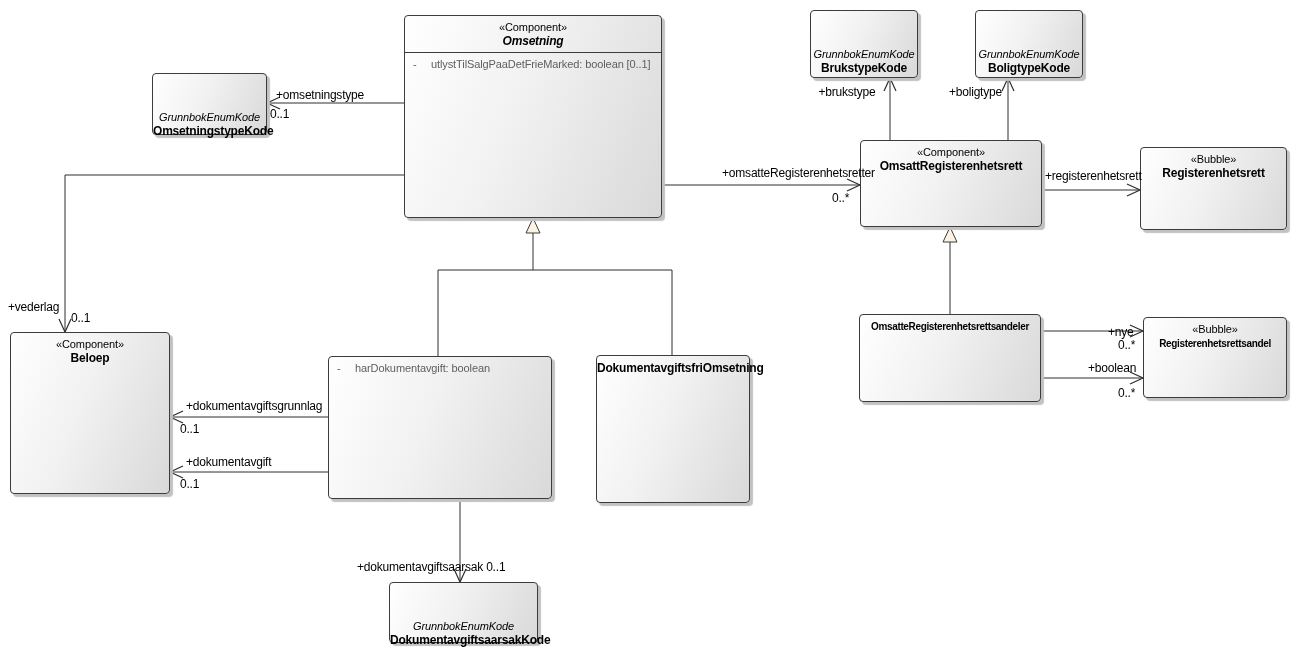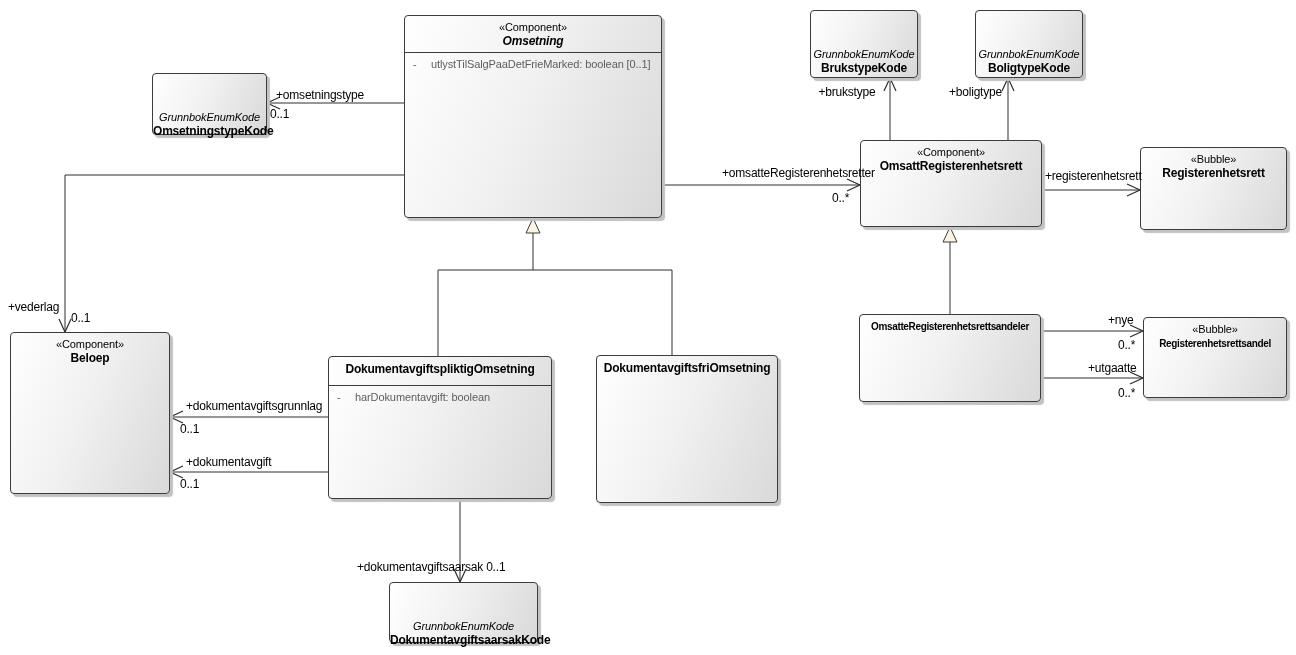--- a/index.html
+++ b/index.html
@@ -139,30 +139,27 @@
   </div>
 
   <div class="node" style="left:10px; top:332px; width:160px; height:162px;">
     <div class="node-header">
       <div class="stereo">«Component»</div>
       <div class="name">Beloep</div>
     </div>
   </div>
 
   <div class="node" style="left:328px; top:356px; width:224px; height:143px;">
-    <div class="node-header with-sep" style="height:23px; padding-top:5px;">
-      <div class="name">DokumentavgiftspliktigOmsetning</div>
-    </div>
     <div class="attr-row">
       <span class="vis">-</span>
       <span>harDokumentavgift: boolean</span>
     </div>
   </div>
 
-  <div class="node" style="left:596px; top:355px; width:182px; height:148px;">
+  <div class="node" style="left:596px; top:355px; width:154px; height:148px;">
     <div class="node-header" style="padding-top:5px;">
       <div class="name">DokumentavgiftsfriOmsetning</div>
     </div>
   </div>
 
   <div class="node" style="left:389px; top:582px; width:149px; height:61px;">
     <div class="node-header">
       <div class="stereo it">GrunnbokEnumKode</div>
       <div class="name">DokumentavgiftsaarsakKode</div>
     </div>
@@ -175,24 +172,24 @@
   <div class="edge-label" style="left:71px; top:311px;">0..1</div>
 
   <div class="edge-label r" style="left:710px; top:166px; width:142px;margin-left:12px;">+omsatteRegisterenhetsretter</div>
   <div class="edge-label" style="left:832px; top:191px;">0..*</div>
 
   <div class="edge-label r" style="left:818px; top:85px; width:58px;text-align:center;">+brukstype</div>
   <div class="edge-label r" style="left:944px; top:85px; width:58px;">+boligtype</div>
 
   <div class="edge-label" style="left:1045px; top:169px;">+registerenhetsrett</div>
 
-  <div class="edge-label" style="left:1108px; top:313px;">+nye</div>
+  <div class="edge-label" style="left:1108px; top:325px;">+nye</div>
   <div class="edge-label" style="left:1118px; top:338px;">0..*</div>
 
-  <div class="edge-label" style="left:1088px; top:361px;">+utgaatte</div>
+  <div class="edge-label" style="left:1088px; top:361px;">+boolean</div>
   <div class="edge-label" style="left:1118px; top:386px;">0..*</div>
 
   <div class="edge-label" style="left:186px; top:399px;">+dokumentavgiftsgrunnlag</div>
   <div class="edge-label" style="left:180px; top:422px;">0..1</div>
 
   <div class="edge-label" style="left:186px; top:455px;">+dokumentavgift</div>
   <div class="edge-label" style="left:180px; top:477px;">0..1</div>
 
   <div class="edge-label" style="left:357px; top:560px;">+dokumentavgiftsaarsak 0..1</div>
 

